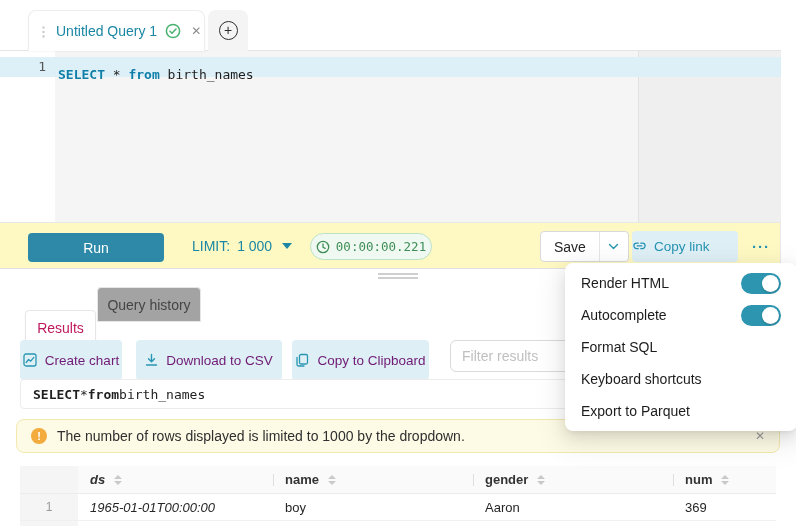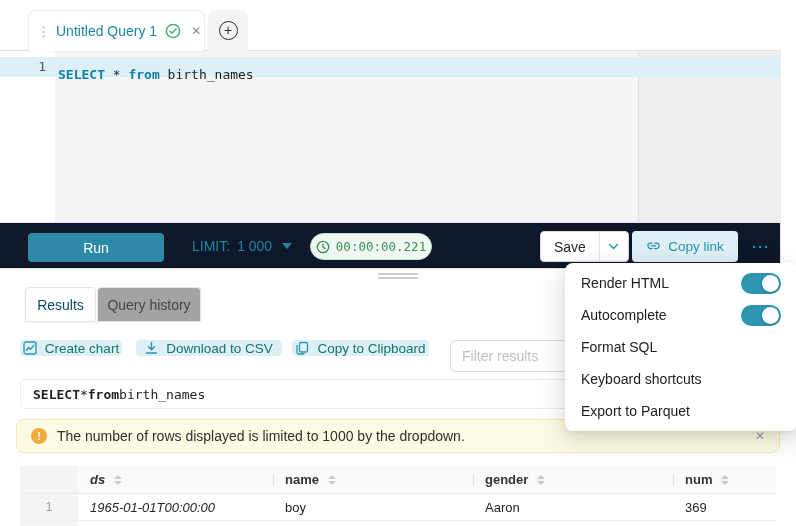--- a/index.html
+++ b/index.html
@@ -43,21 +43,21 @@
     font-family:"DejaVu Sans Mono", monospace; font-size:13px; color:#565656; line-height:20px;
   }
   .sql-line {
     left:58px; top:14px; height:20px; line-height:20px;
     font-family:"DejaVu Sans Mono", monospace; font-size:13px; color:#1f1f1f; white-space:pre;
   }
   .sql-kw { color:#0f7fa8; font-weight:bold; }
 
   
   .toolbar {
-    left:0; top:222px; width:781px; height:46px; background:#0f172a;
+    left:0; top:222px; width:781px; height:46px; background:#fef9c3;
     border-top:1px solid #e7e7e7; border-right:1px solid #e9e9e9;
   }
   .south-divider { left:0; top:268px; width:796px; height:1px; background:#e0e0e0; }
   .run-btn {
     left:28px; top:10px; width:136px; height:29px; background:#2d89a7; border:none;
     border-radius:4px; color:#fff; font-size:14px; font-family:inherit; cursor:pointer;
   }
   .limit-group { left:192px; top:0; height:46px; display:flex; align-items:center; gap:7px; color:#1b87a5; }
   .limit-caret { width:0; height:0; border-left:5px solid transparent; border-right:5px solid transparent; border-top:6px solid #1b87a5; margin-left:3px; }
   .timer {
@@ -67,41 +67,41 @@
     font-family:"DejaVu Sans Mono", monospace; font-size:12.5px;
   }
   .save-btn {
     left:540px; top:8px; height:31px; display:flex; background:#fff;
     border:1px solid #d9d9d9; border-radius:4px; overflow:hidden; cursor:pointer;
   }
   .save-main { padding:0 13px; display:flex; align-items:center; color:#262626; }
   .save-caret { width:29px; display:flex; align-items:center; justify-content:center; border-left:1px solid #e6e6e6; }
   .copylink-btn {
     left:632px; top:8px; width:106px; height:31px; background:#def0f6; border:none;
-    border-radius:4px; display:flex; align-items:center; justify-content:center; gap:7px;
+    border-radius:4px; display:flex; align-items:center; justify-content:flex-start; gap:7px;
     color:#2793b2; font-size:13.5px; font-family:inherit; cursor:pointer;
   }
   .more-btn { left:748px; top:8px; width:26px; height:31px; display:flex; align-items:center; justify-content:center;
     color:#2793b2; font-size:15px; font-weight:bold; letter-spacing:1px; cursor:pointer; }
 
   
   .drag-handle { left:378px; top:273px; width:40px; cursor:row-resize; }
   .drag-handle span { display:block; width:40px; height:2px; background:#cfcfcf; margin-bottom:2px; }
 
   .pane-tab {
     top:287px; height:35px; border:1px solid #e6e6e6; border-radius:4px 4px 0 0;
     display:flex; align-items:center; justify-content:center; font-size:14px; cursor:pointer;
   }
-  .tab-results { left:25px; width:71px; background:#fff; color:#0c4a6e; box-shadow:0 1px 2px rgba(0,0,0,0.05); }
+  .tab-results { left:25px; width:71px; background:#fff; color:#be185d; box-shadow:0 1px 2px rgba(0,0,0,0.05);margin-top:23px; }
   .tab-history { left:97px; width:104px; background:#a3a3a3; color:#454545; }
 
   .action-btn {
-    top:340px; height:16px; background:#def0f5; border:none; border-radius:4px;
+    top:340px; height:40px; background:#def0f5; border:none; border-radius:4px;
     display:flex; align-items:center; justify-content:center; gap:8px;
-    color:#0f766e; font-size:13.5px; font-family:inherit; cursor:pointer;
+    color:#701a75; font-size:13.5px; font-family:inherit; cursor:pointer;
   }
   .btn-chart { left:20px; width:102px; }
   .btn-csv { left:136px; width:146px; }
   .btn-copy { left:292px; width:137px; }
   .filter-input {
     left:450px; top:340px; width:336px; height:32px; border:1px solid #d9d9d9; border-radius:6px;
     padding:0 11px; font-size:14px; font-family:inherit; color:#262626; outline:none;
   }
   .filter-input::placeholder { color:#c0c0c0; }
 

